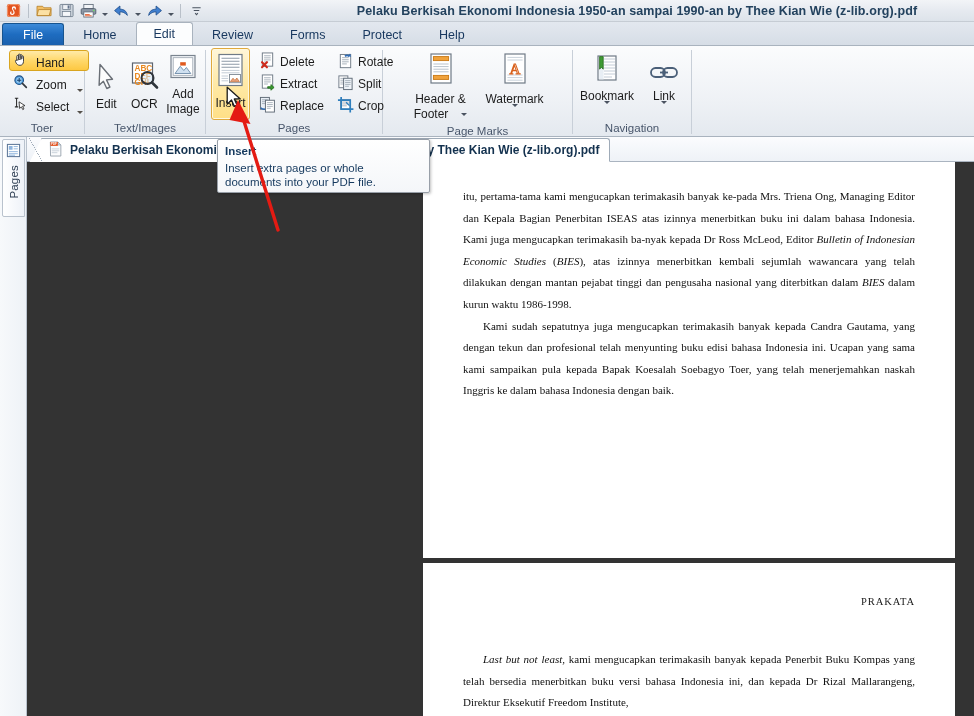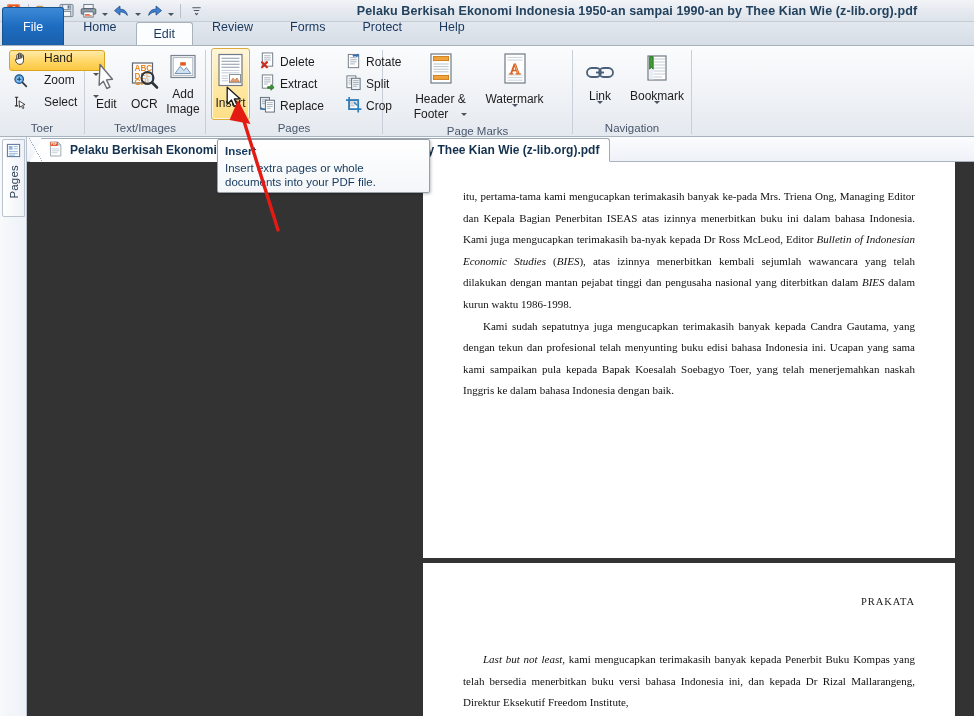--- a/index.html
+++ b/index.html
@@ -40,21 +40,21 @@
   }
 
   
   .tabstrip {
     position: absolute; top: 22px; left: 0; width: 974px; height: 24px;
     background: linear-gradient(to bottom,#e3e8ef 0%, #d6dde6 100%);
     border-bottom: 1px solid #a9b3be;
     display: flex; align-items: flex-end; padding-left: 2px;
   }
   .tab {
-    height: 38px; padding: 0 17px; display: flex; align-items: center;
+    height: 22px; padding: 0 17px; display: flex; align-items: center;
     font-size: 12.5px; color: #17375e; white-space: nowrap;
     border: 1px solid transparent; border-bottom: none;
     border-radius: 3px 3px 0 0; margin-right: 1px; cursor: default;
   }
   .tab.file {
     background: linear-gradient(to bottom,#3d8ad8 0%, #1e6cc0 50%, #1a60ad 100%);
     color: #fff; font-weight: normal; border-color: #17548f;
     padding: 0 20px;
   }
   .tab.active {
@@ -73,21 +73,21 @@
   .group-body { flex: 1; display: flex; align-items: center; padding: 2px 5px 0 5px; }
   .group-label {
     height: 15px; text-align: center; font-size: 11.5px; color: #48566b;
     line-height: 15px;
   }
   .group-sep { width: 1px; background: #c8cfd8; margin: 4px 0 2px 0; align-self: stretch; }
 
   
   .toollist { display: flex; flex-direction: column; gap: 1px; padding-left: 4px; }
   .toolbtn {
-    display: flex; align-items: flex-start; gap: 16px; height: 21px; padding: 0 5px 0 3px;
+    display: flex; align-items: flex-end; gap: 8px; height: 21px; padding: 0 5px 0 3px;
     font-size: 12px; color: #1c1c1c; border: 1px solid transparent; border-radius: 3px;
     white-space: nowrap; cursor: default; min-width: 74px;
   }
   .toolbtn.sel {
     background: linear-gradient(to bottom,#ffeaa8 0%, #ffd86b 50%, #fdc842 100%);
     border-color: #d9a520;
   }
   .toolbtn .lbl { font-size: 12px; }
   .mini-caret {
     width: 0; height: 0; border-left: 3px solid transparent; border-right: 3px solid transparent;
@@ -103,21 +103,21 @@
   .bigbtn .cap { font-size: 12px; color: #1c1c1c; line-height: 13px; margin-top: 2px; }
   .bigbtn.hl {
     background: linear-gradient(to bottom,#fff6d8 0%, #ffe9a6 50%, #ffdf86 100%);
     border: 1px solid #e0a93c; box-shadow: inset 0 0 0 1px #fff8e0;
     border-radius: 3px;
   }
   .bigbtn.wide { width: 62px; }
   .bigbtn.wider { width: 72px; }
 
   
-  .smallgrid { display: grid; grid-template-columns: auto auto; gap: 1px 12px; padding-left: 2px; }
+  .smallgrid { display: grid; grid-template-columns: auto auto; gap: 1px 4px; padding-left: 2px; }
   .smallbtn {
     display: flex; align-items: center; gap: 4px; height: 21px; padding: 0 5px 0 2px;
     font-size: 12px; color: #1c1c1c; border: 1px solid transparent; border-radius: 3px;
     white-space: nowrap; cursor: default;
   }
 
   .ico { display: block; }
 
   
   .workarea { position: absolute; top: 137px; left: 0; width: 974px; height: 579px; background: #fff; }
@@ -532,44 +532,44 @@
         </div>
       </div>
       <div class="group-label">Page Marks</div>
     </div>
 
     <div class="group-sep"></div>
 
     <div class="group" style="width:118px">
       <div class="group-body" style="justify-content:center;gap:6px;align-items:flex-start;padding-top:4px">
 
-        <div class="bigbtn" style="width:44px">
-          <span class="ico" style="margin-top:8px">
-            <svg width="30" height="22" viewBox="0 0 30 22">
-              <rect x="2" y="6" width="14" height="9" rx="4.5" fill="none" stroke="#4a5f78" stroke-width="1.8"></rect>
-              <rect x="14" y="6" width="14" height="9" rx="4.5" fill="none" stroke="#4a5f78" stroke-width="1.8"></rect>
-              <path d="M11 10.5h8" stroke="#4a5f78" stroke-width="1.8"></path>
-            </svg>
-          </span>
-          <span class="cap">Link</span>
-          <span class="cap"><span class="caret-dn"></span></span>
-        </div>
-
         <div class="bigbtn wider" style="width:58px">
           <span class="ico">
             <svg width="28" height="30" viewBox="0 0 28 30">
               <rect x="5" y="2" width="18" height="24" fill="#fff" stroke="#6f7a86" stroke-width="1.2"></rect>
               <g stroke="#c3ccd6" stroke-width="1">
                   <path d="M11 5h11M11 8h11M11 11h11M11 14h11M11 17h11M11 20h11M11 23h8"></path>
                 </g>
               <rect x="6.2" y="2.6" width="4.4" height="22.8" fill="#e8eef4"></rect>
               <path d="M6.6 2.6h3.6v12.6l-1.8-2-1.8 2z" fill="#3f9b34" stroke="#246b1c" stroke-width=".8" stroke-linejoin="round"></path>
             </svg>
           </span>
           <span class="cap">Bookmark</span>
+          <span class="cap"><span class="caret-dn"></span></span>
+        </div>
+
+        <div class="bigbtn" style="width:44px">
+          <span class="ico" style="margin-top:8px">
+            <svg width="30" height="22" viewBox="0 0 30 22">
+              <rect x="2" y="6" width="14" height="9" rx="4.5" fill="none" stroke="#4a5f78" stroke-width="1.8"></rect>
+              <rect x="14" y="6" width="14" height="9" rx="4.5" fill="none" stroke="#4a5f78" stroke-width="1.8"></rect>
+              <path d="M11 10.5h8" stroke="#4a5f78" stroke-width="1.8"></path>
+            </svg>
+          </span>
+          <span class="cap">Link</span>
           <span class="cap"><span class="caret-dn"></span></span>
         </div>
       </div>
       <div class="group-label">Navigation</div>
     </div>
 
     <div class="group-sep"></div>
   </div>
 
   <div class="workarea">

